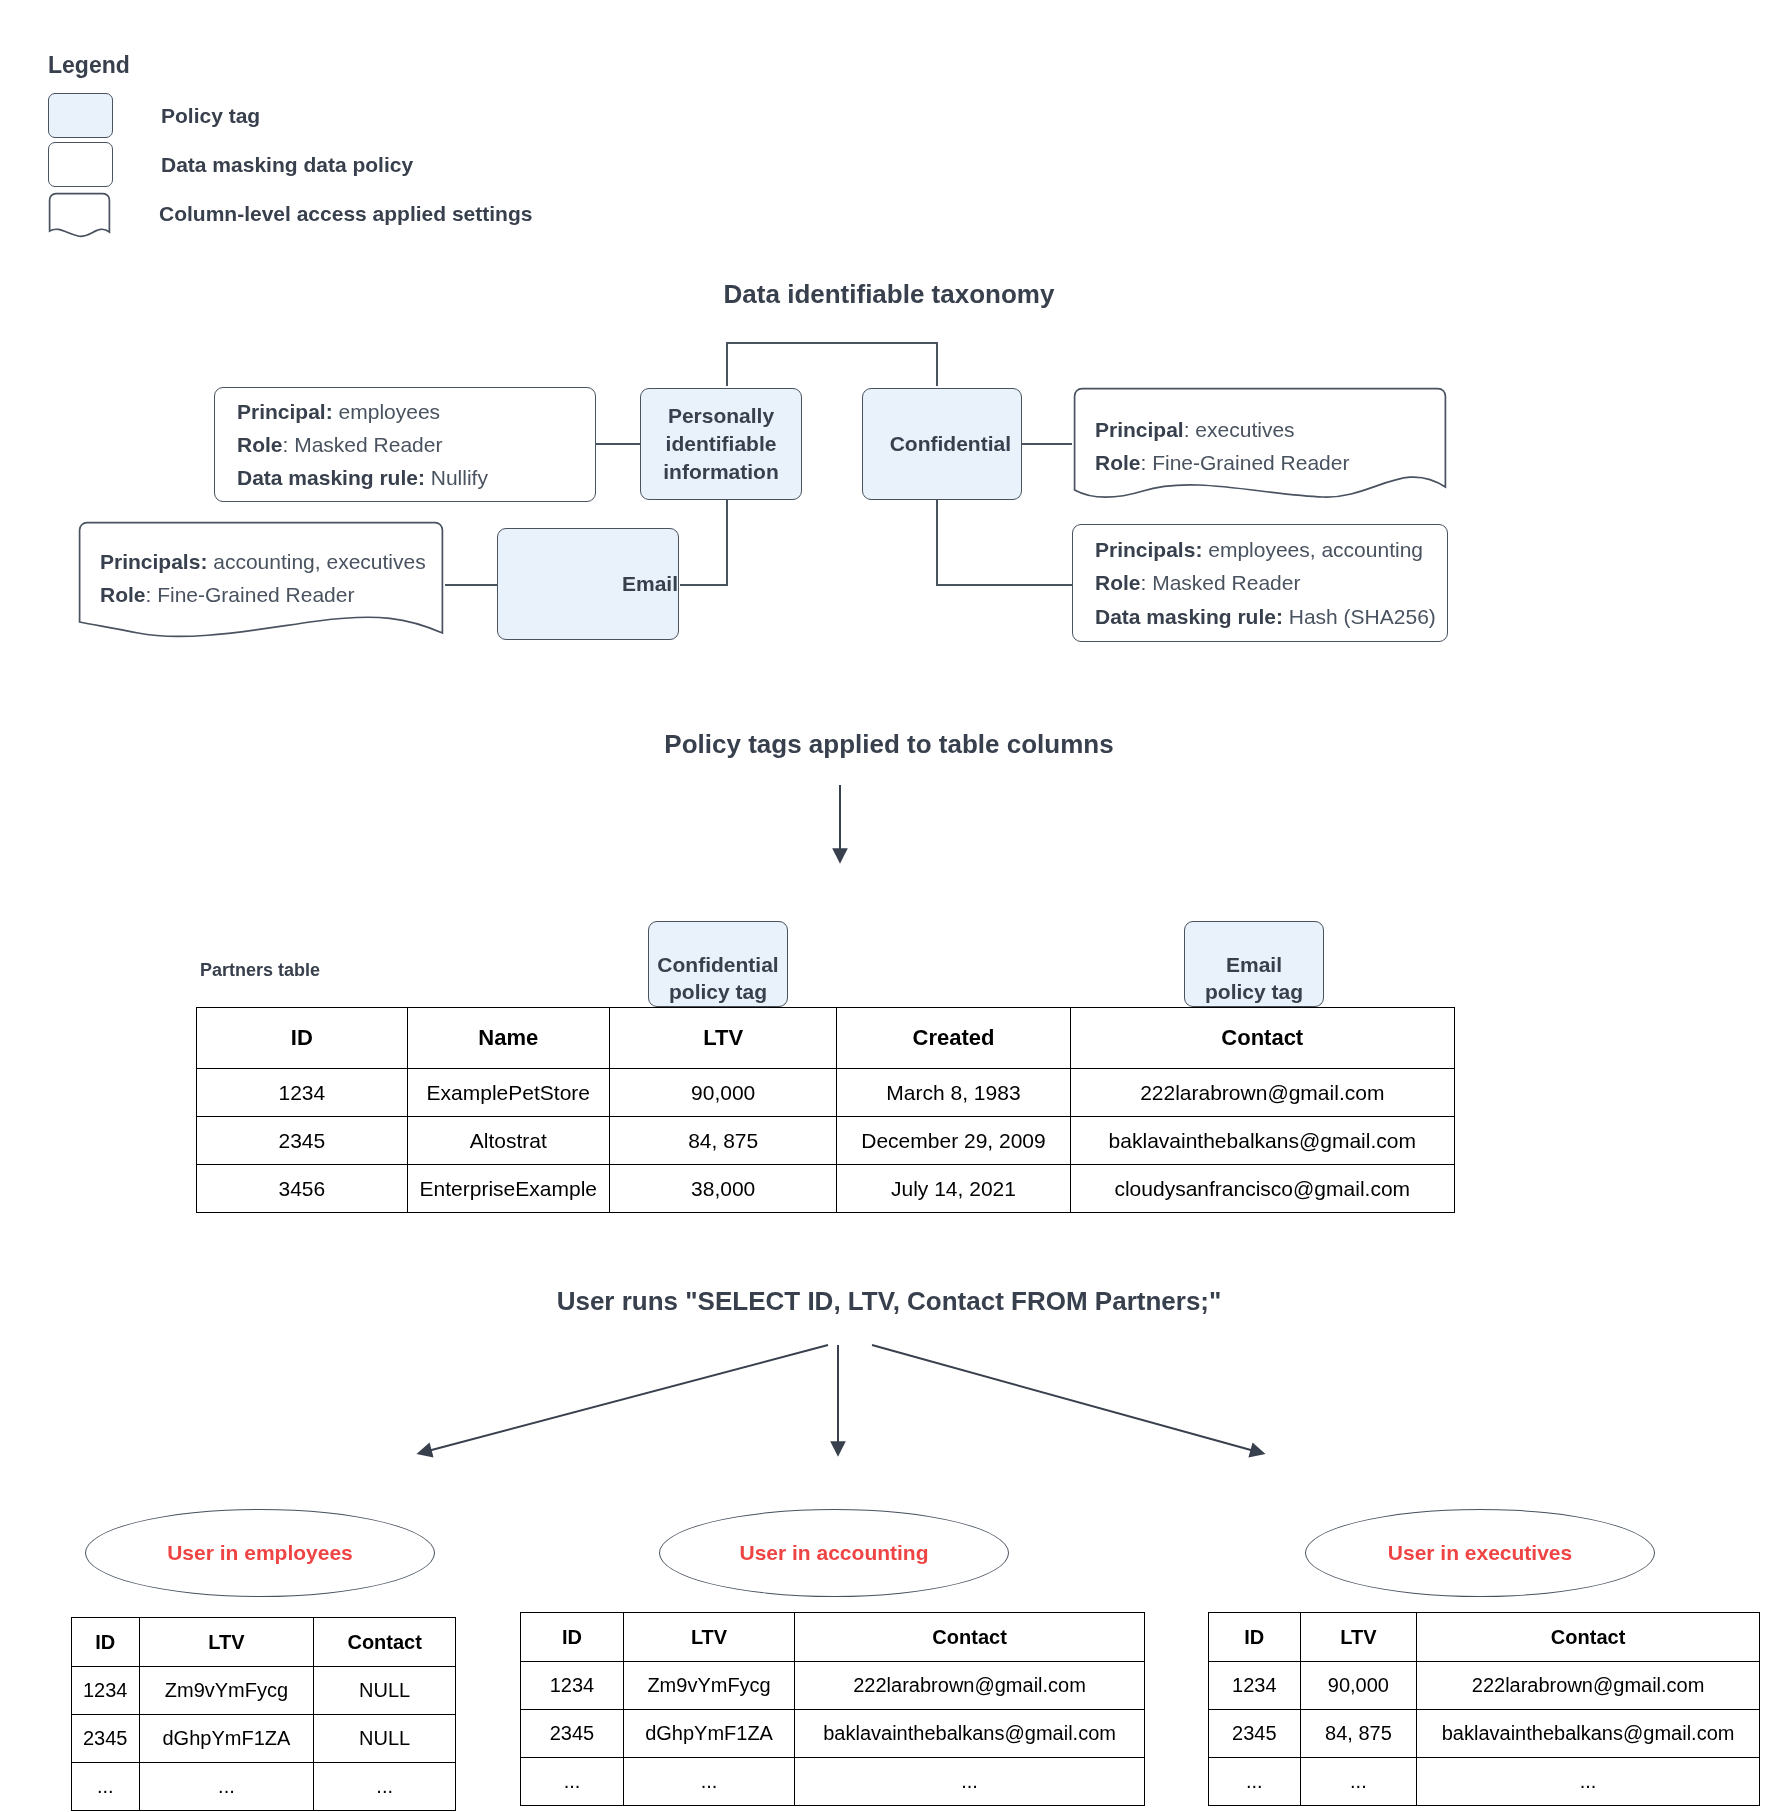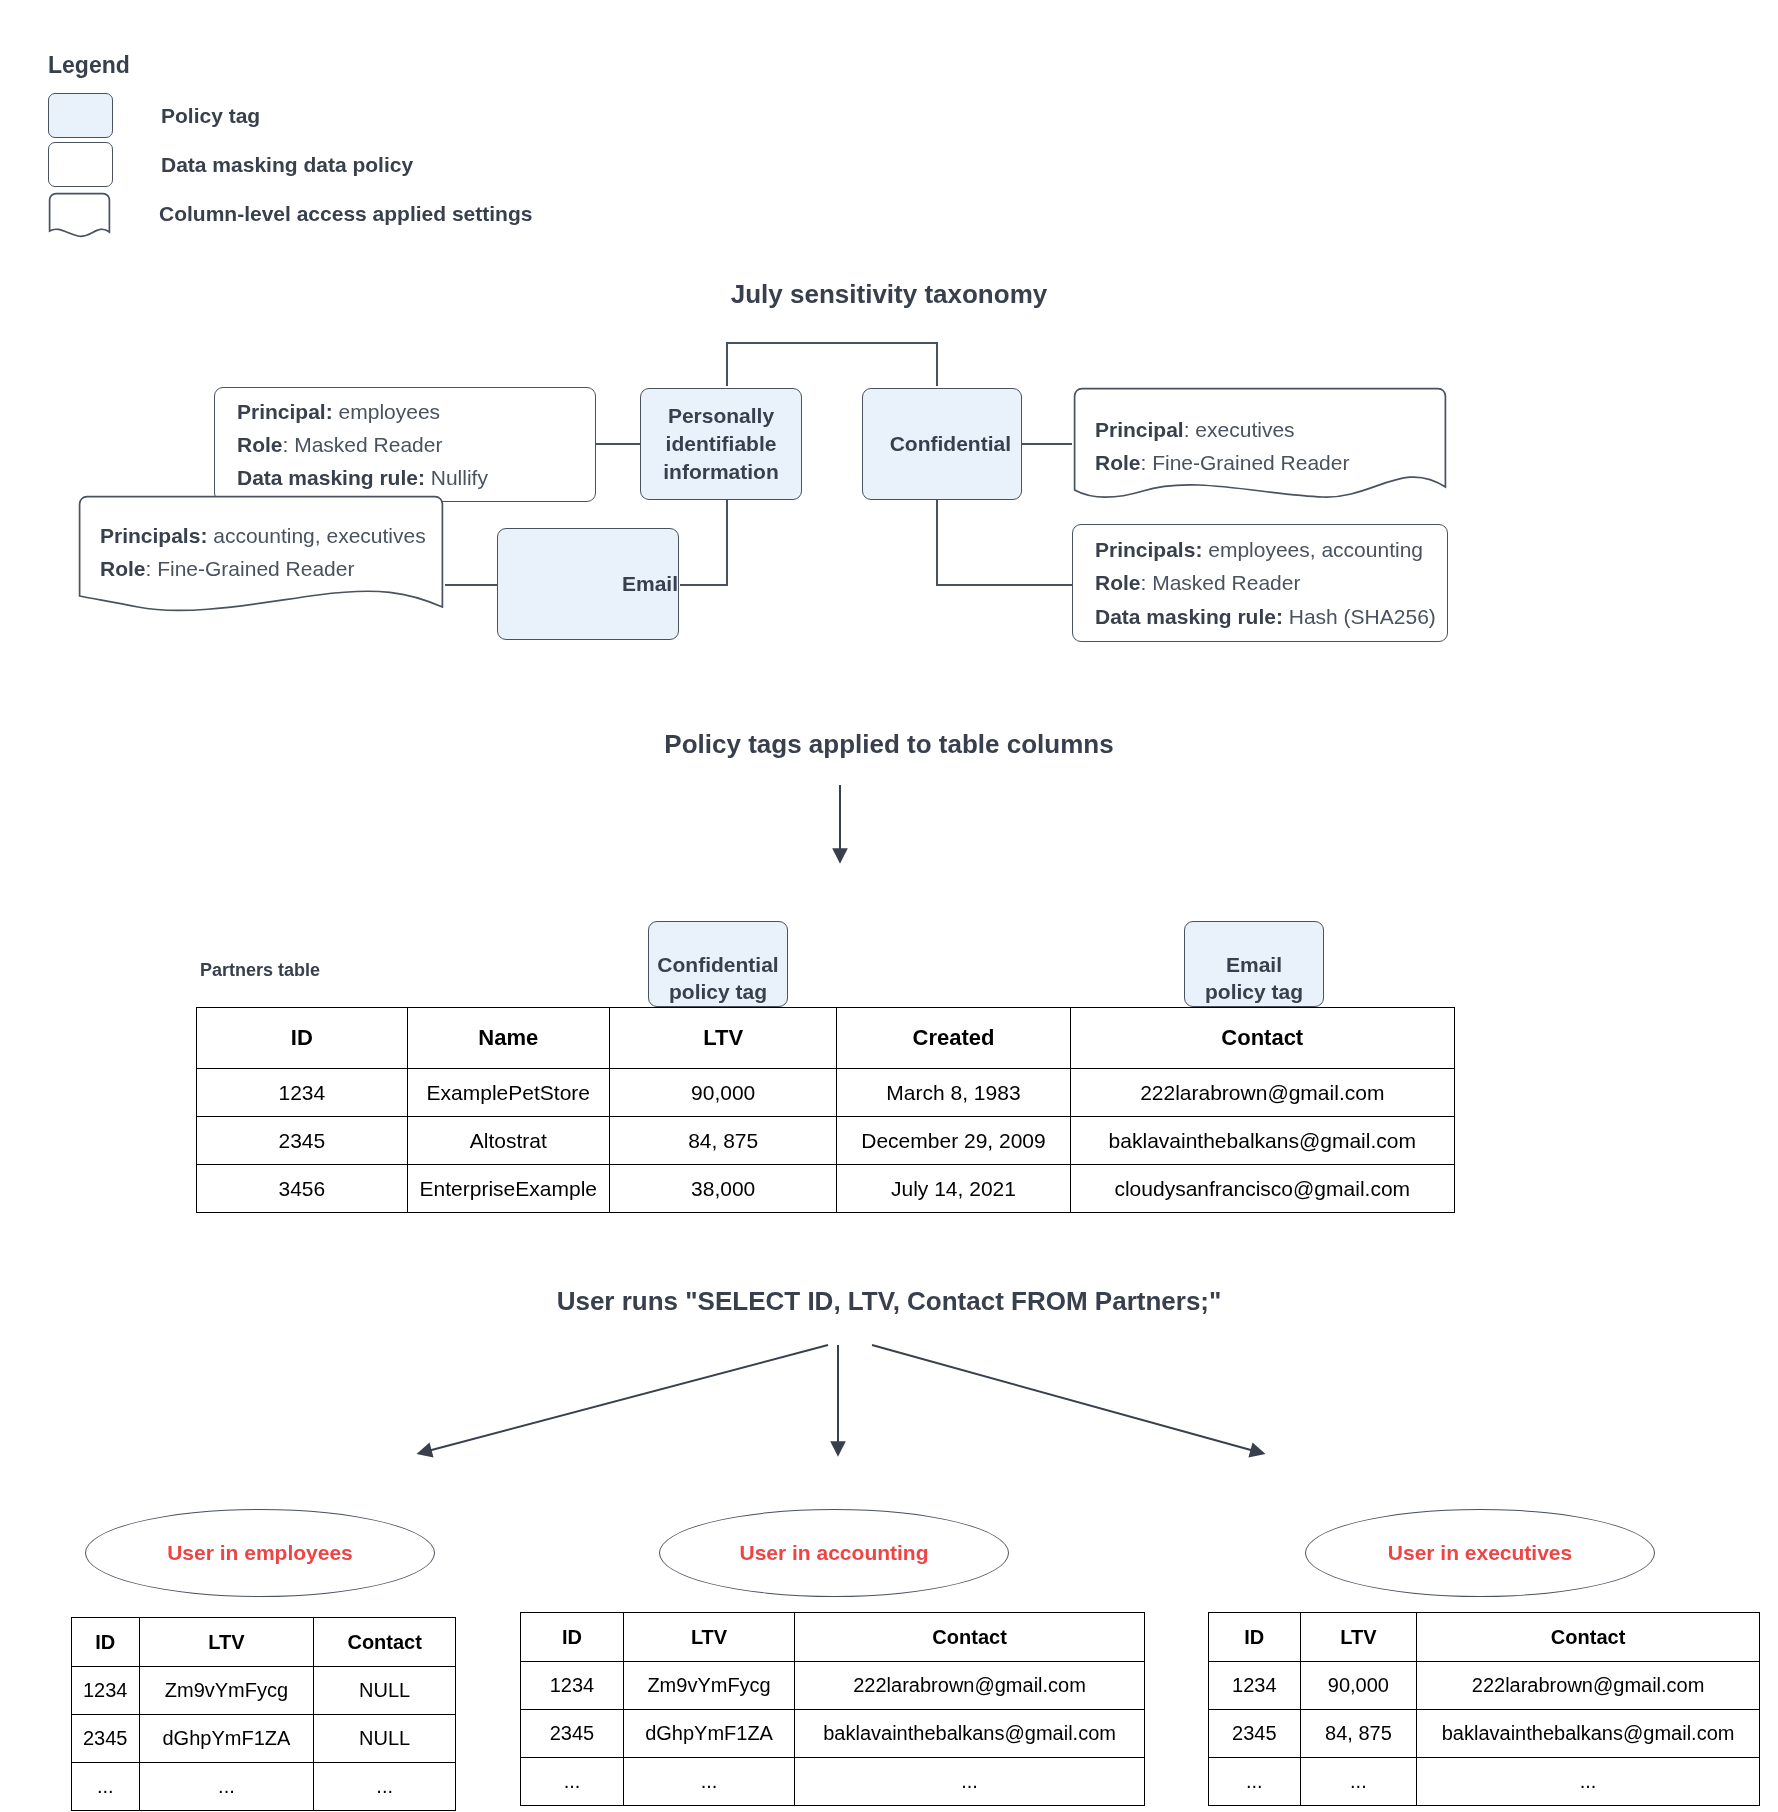--- a/index.html
+++ b/index.html
@@ -97,21 +97,21 @@
       <div class="legend-swatch">
         <svg width="63" height="49" viewBox="0 0 63 49">
           <path d="M1.6,8 A6.4,6.4 0 0 1 8,1.6 L55,1.6 A6.4,6.4 0 0 1 61.4,8 L61.4,40
                    C50,31 42,47 30,44 C18,41 10,34 1.6,39 Z" fill="#ffffff" stroke="#49525f" stroke-width="1.7"></path>
         </svg>
       </div>
       <div class="legend-label">Column-level access applied settings</div>
     </div>
   </div>
 
-  <div class="abs section-title" style="left:0;top:279px;width:1778px;">July sensitivity taxonomy</div>
+  <div class="abs section-title" style="left:0;top:279px;width:1778px;">Data identifiable taxonomy</div>
 
   <div class="abs ln lnh" style="left:726px;top:342px;width:212px;"></div>
   <div class="abs ln lnv" style="left:726px;top:342px;height:44px;"></div>
   <div class="abs ln lnv" style="left:936px;top:342px;height:44px;"></div>
 
   <div class="abs ln lnh" style="left:595px;top:443px;width:48px;"></div>
 
   <div class="abs ln lnv" style="left:726px;top:500px;height:85px;"></div>
   <div class="abs ln lnh" style="left:680px;top:584px;width:48px;"></div>
 
@@ -142,21 +142,21 @@
     <svg width="374" height="118" viewBox="0 0 374 118">
       <path d="M1.6,9 A7.4,7.4 0 0 1 9,1.6 L365,1.6 A7.4,7.4 0 0 1 372.4,9 L372.4,100
                C330,72 300,112 250,110 C190,108 120,88 70,104 C40,113 18,112 1.6,103 Z" fill="#ffffff" stroke="#49525f" stroke-width="1.7"></path>
     </svg>
     <div class="doc-text">
       <div><b>Principal</b><span>: executives</span></div>
       <div><b>Role</b><span>: Fine-Grained Reader</span></div>
     </div>
   </div>
 
-  <div class="doc-box" style="left:78px;top:495px;width:443px;height:118px;">
+  <div class="doc-box" style="left:78px;top:521px;width:443px;height:118px;">
     <svg width="366" height="122" viewBox="0 0 366 122">
       <path d="M1.6,9 A7.4,7.4 0 0 1 9,1.6 L357,1.6 A7.4,7.4 0 0 1 364.4,9 L364.4,112
                C330,97 300,92 240,100 C180,108 110,122 60,112 C36,107 16,104 1.6,101 Z" fill="#ffffff" stroke="#49525f" stroke-width="1.7"></path>
     </svg>
     <div class="doc-text" style="top:24px;">
       <div><b>Principals:</b><span> accounting, executives</span></div>
       <div><b>Role</b><span>: Fine-Grained Reader</span></div>
     </div>
   </div>
 

